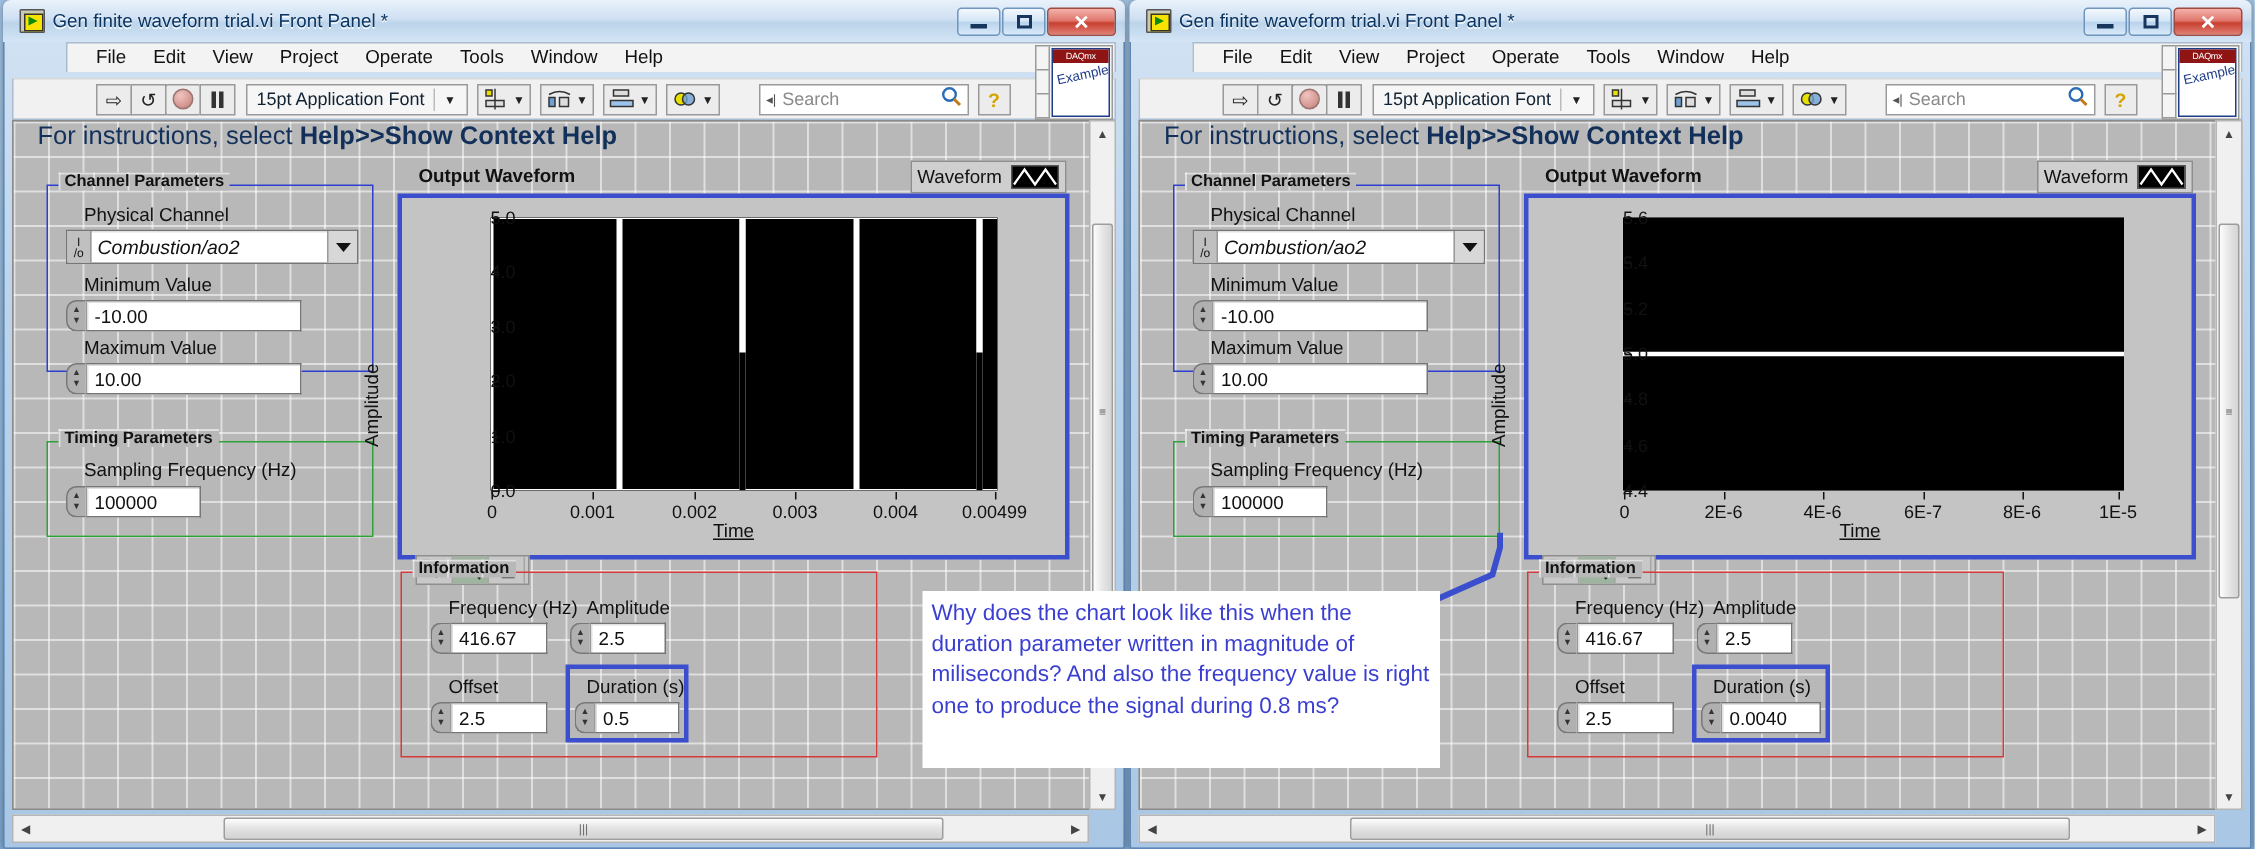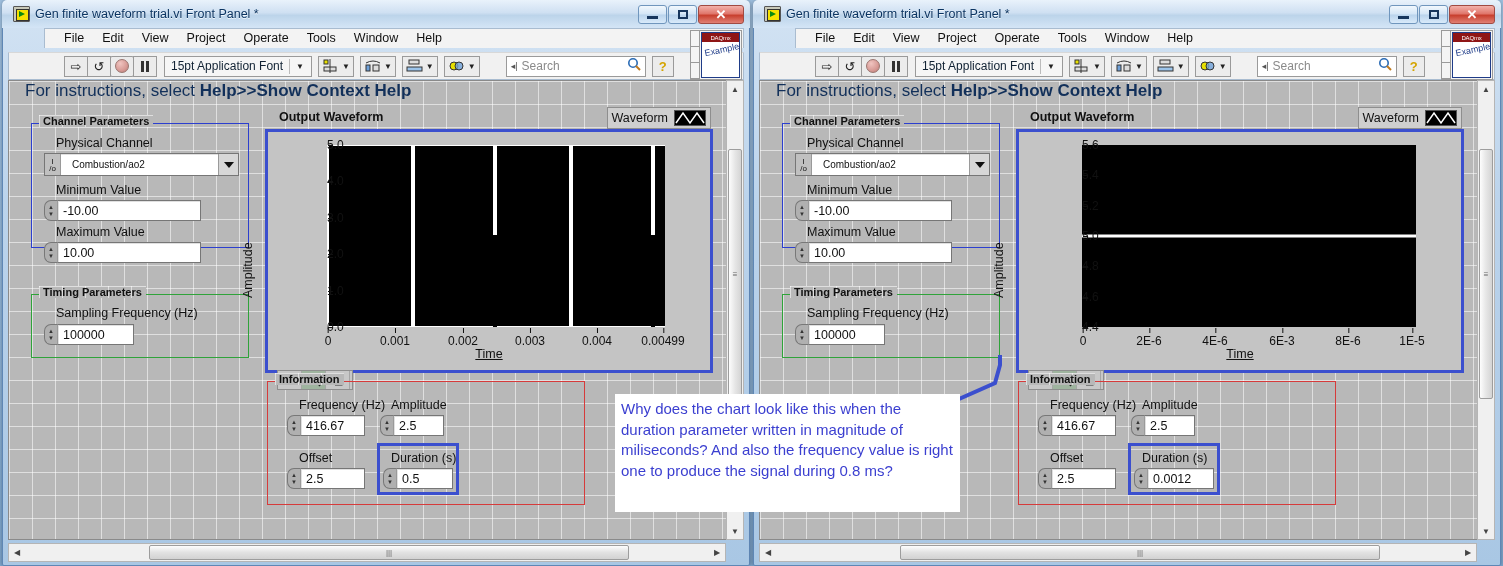--- a/index.html
+++ b/index.html
@@ -130,22 +130,22 @@
               display:flex; align-items:center; padding-left:5px;
               font-size:12.5px; color:#111; }
 
   
   .iocombo { position:absolute; height:23px; display:flex; align-items:stretch;
              background:#fff; border:1px solid #767676;
              box-shadow: inset 1px 1px 0 rgba(0,0,0,.12); }
   .iocombo .ioicon { width:16px; background:#c0c0c0; border-right:1px solid #9a9a9a;
                      display:flex;flex-direction:column;align-items:center;justify-content:center;
                      font-size:8px; line-height:7px; color:#111; }
-  .iocombo .ioval { flex:1; display:flex; align-items:center; padding-left:11px;
-                    font-size:10px; color:#111; }
+  .iocombo .ioval { flex:1; display:flex; align-items:center; padding-left:4px;
+                    font-size:13px; color:#111;font-style:italic; }
   .iocombo .iodrop { width:20px; border-left:1px solid #9a9a9a; background:#d7d7d7;
                      display:flex;align-items:center;justify-content:center; }
   .iodrop .tri { width:0;height:0;border-left:5px solid transparent;border-right:5px solid transparent;
                  border-top:6px solid #111; }
 
   
   .hl { position:absolute; border:3px solid #3b4fce; }
 
   
   .graphwrap { position:absolute; }
@@ -664,21 +664,21 @@
           <div class="ytick" style="left:66px; top:137.3px;">4.8</div>
           <div class="ytick" style="left:66px; top:107px;">5.0</div>
           <div class="ytick" style="left:66px; top:76.7px;">5.2</div>
           <div class="ytick" style="left:66px; top:46.3px;">5.4</div>
           <div class="ytick" style="left:66px; top:16px;">5.6</div>
         </div>
         <div>
           <div class="xtick" style="left:67px; top:198px;">0</div>
           <div class="xtick" style="left:133px; top:198px;">2E-6</div>
           <div class="xtick" style="left:199px; top:198px;">4E-6</div>
-          <div class="xtick" style="left:266px; top:198px;">6E-3</div>
+          <div class="xtick" style="left:266px; top:198px;">6E-7</div>
           <div class="xtick" style="left:332px; top:198px;">8E-6</div>
           <div class="xtick" style="left:396px; top:198px;">1E-5</div>
         </div>
         <div class="xlab" style="left:0; right:0; top:218px;">Time</div>
       </div>
 
       <div class="gpal" style="left:268px; top:289px; width:76px;">
         <div class="pbtn">
           <svg width="16" height="14">
               <rect x="0" y="0" width="5" height="5" fill="#3a8a3a"></rect>
@@ -728,21 +728,21 @@
             </div>
           <div class="numfield" style="flex:1">2.5</div>
         </div>
         <div class="hl" style="left:110px; top:62px; width:92px; height:52px;"></div>
         <div class="ctl-label" style="left:124px; top:70px;">Duration (s)</div>
         <div class="numctl" style="left:116px; top:87px; width:80px;">
           <div class="spin">
               <i>▲</i>
               <i>▼</i>
             </div>
-          <div class="numfield" style="flex:1">0.0012</div>
+          <div class="numfield" style="flex:1">0.0040</div>
         </div>
       </div>
     </div>
 
     <div class="vscroll">
       <div class="sarrow">▲</div>
       <div class="vthumb" style="top:68px; height:250px;">≡</div>
       <div class="sarrow" style="margin-top:auto">▼</div>
     </div>
     <div class="hscroll">

